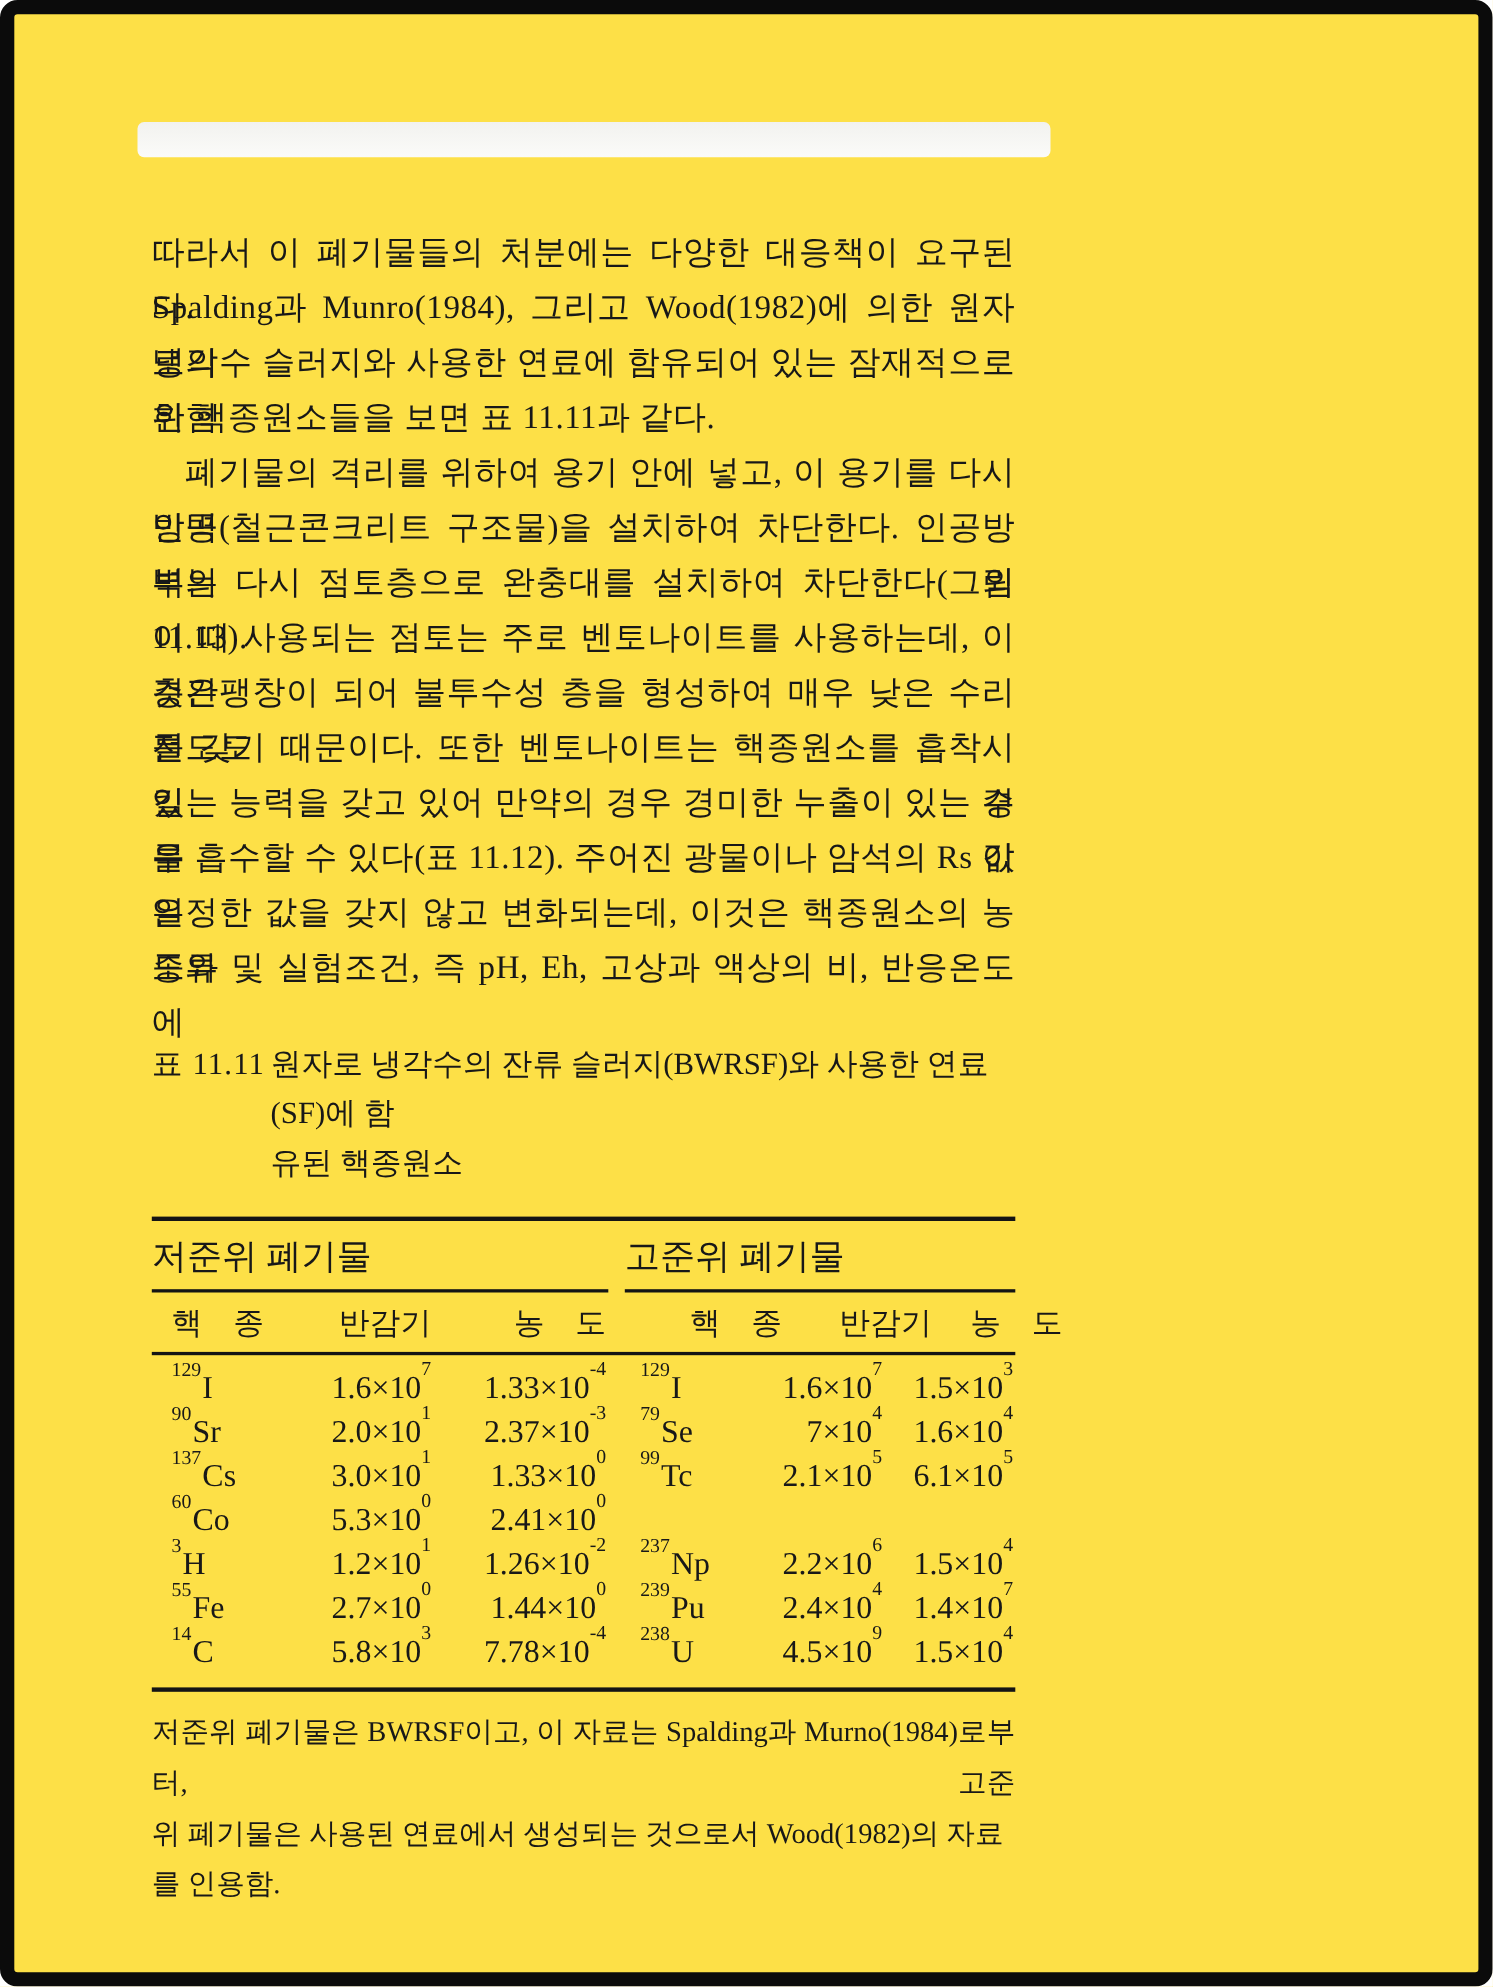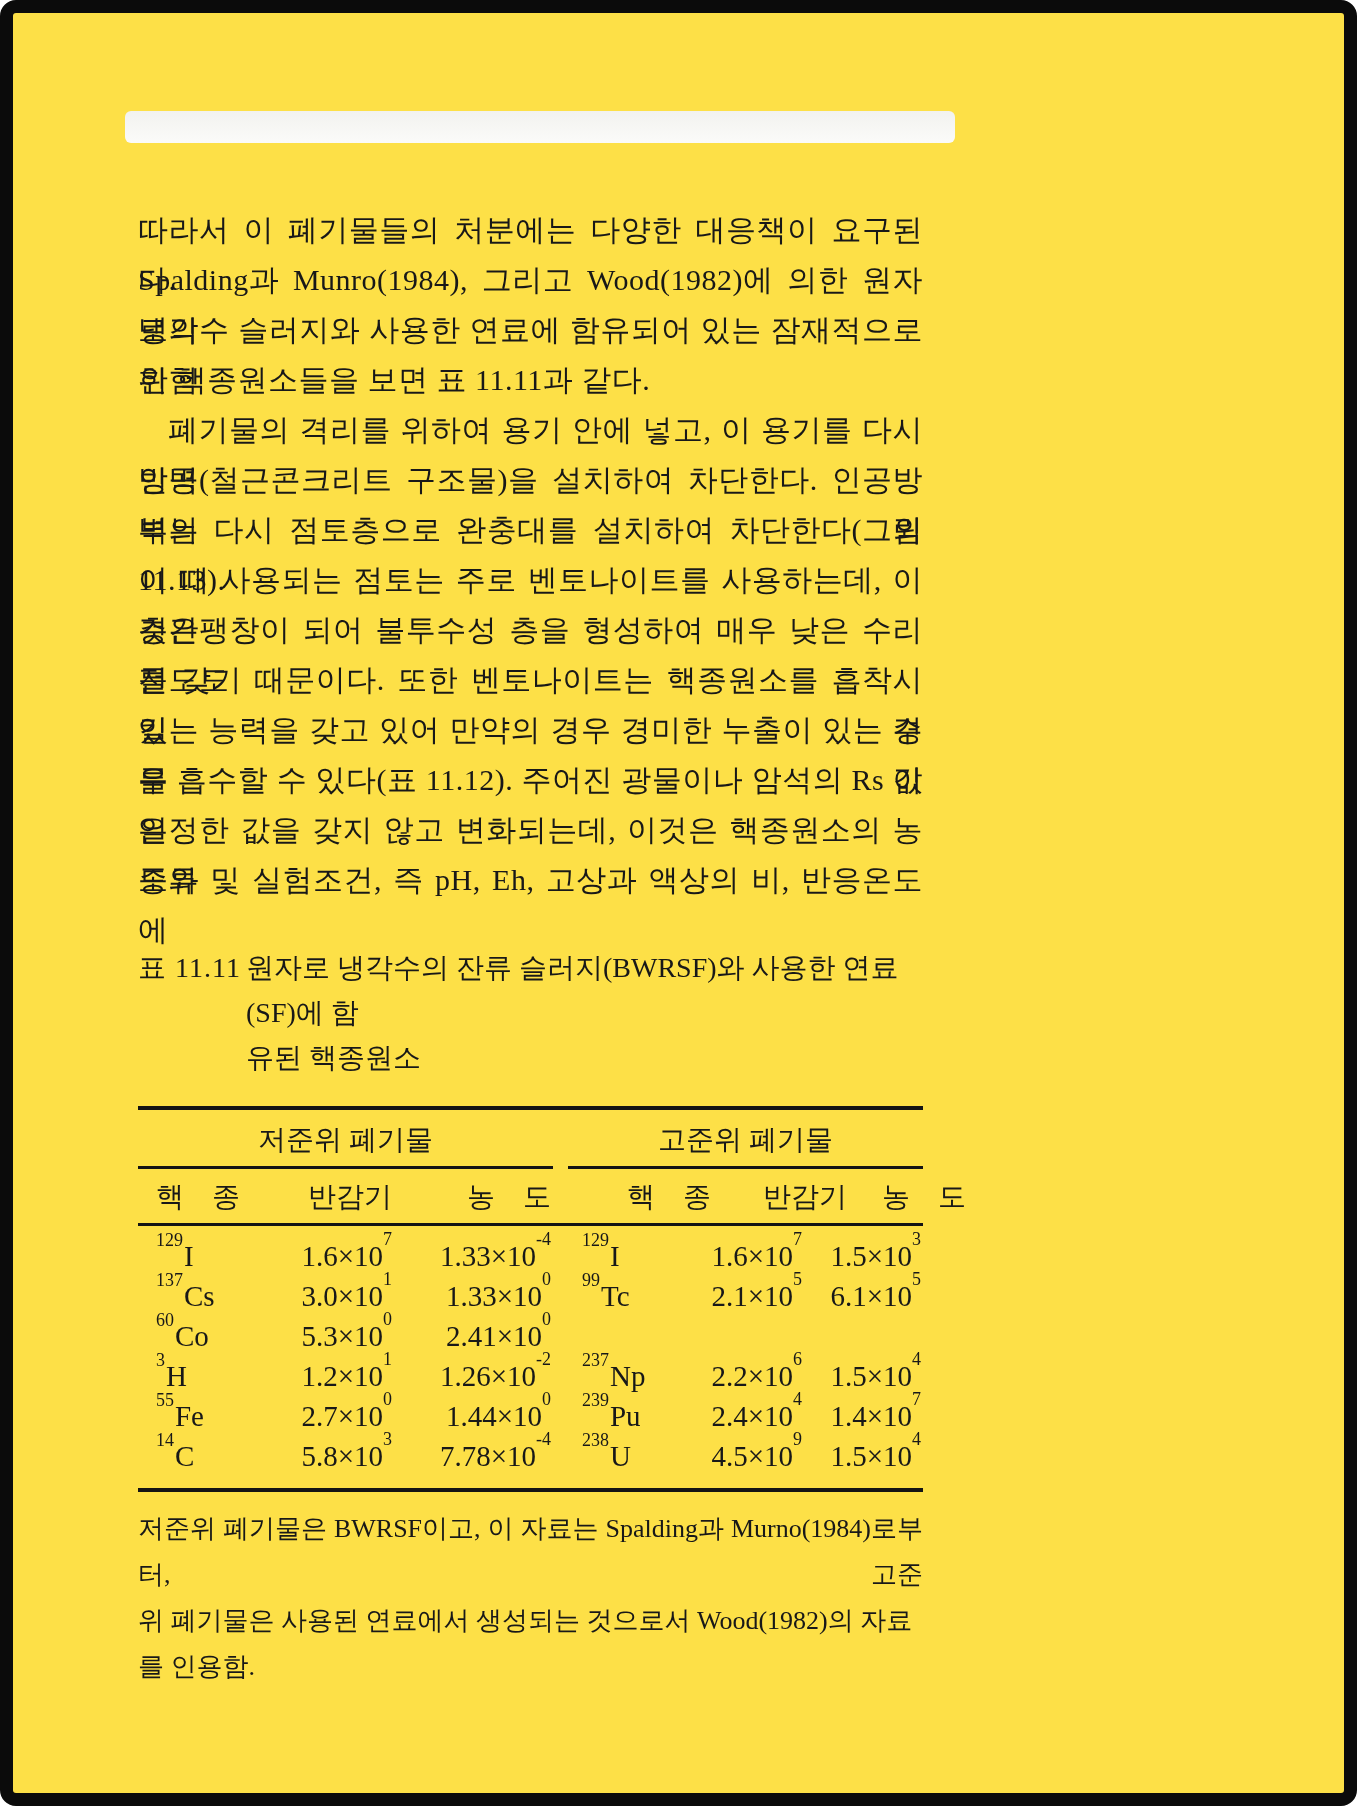--- a/index.html
+++ b/index.html
@@ -35,21 +35,21 @@
   .cap-label { flex:none; width:108px; letter-spacing:1px; }
   .cap-text { flex:1; }
 
   
   .dtable { margin-top:26px; border-top:4px solid #141414; border-bottom:4px solid #141414; }
   .trow { display:flex; }
   .half-l { width:415px; display:flex; }
   .half-r { width:355px; display:flex; }
   .gap { width:15px; }
   .group-row .group-cell {
-    text-align:center; font-size:28px; padding:11px 0 7px;
+    font-size:32px; padding:11px 0 7px;
     border-bottom:3px solid #141414;
   }
   .group-row .half-l { display:block; }
   .group-row .half-r { display:block; }
   .header-row { border-bottom:3px solid #141414; padding:9px 0 7px; font-size:28px;gap:30px; }
   .hcell { text-align:center; }
   .tbody { padding:10px 0 12px; }
   .drow { height:40px; line-height:40px; font-size:29px; }
   .c-nuc { width:110px; text-align:left; box-sizing:border-box; padding-left:18px; }
   .half-r .c-nuc { padding-left:14px; }
@@ -131,20 +131,33 @@
             </div>
             <div class="gap"></div>
             <div class="half-r">
               <div class="c-nuc nuc"><sup class="s">129</sup>I</div>
               <div class="c-half">1.6×10<sup class="s">7</sup></div>
               <div class="c-conc">1.5×10<sup class="s">3</sup></div>
             </div>
           </div>
           <div class="trow drow">
             <div class="half-l">
+              <div class="c-nuc nuc"><sup class="s">90</sup>Sr</div>
+              <div class="c-half">2.0×10<sup class="s">1</sup></div>
+              <div class="c-conc">2.37×10<sup class="s">-3</sup></div>
+            </div>
+            <div class="gap"></div>
+            <div class="half-r">
+              <div class="c-nuc nuc"><sup class="s">79</sup>Se</div>
+              <div class="c-half">7×10<sup class="s">4</sup></div>
+              <div class="c-conc">1.6×10<sup class="s">4</sup></div>
+            </div>
+          </div>
+          <div class="trow drow">
+            <div class="half-l">
               <div class="c-nuc nuc"><sup class="s">137</sup>Cs</div>
               <div class="c-half">3.0×10<sup class="s">1</sup></div>
               <div class="c-conc">1.33×10<sup class="s">0</sup></div>
             </div>
             <div class="gap"></div>
             <div class="half-r">
               <div class="c-nuc nuc"><sup class="s">99</sup>Tc</div>
               <div class="c-half">2.1×10<sup class="s">5</sup></div>
               <div class="c-conc">6.1×10<sup class="s">5</sup></div>
             </div>

